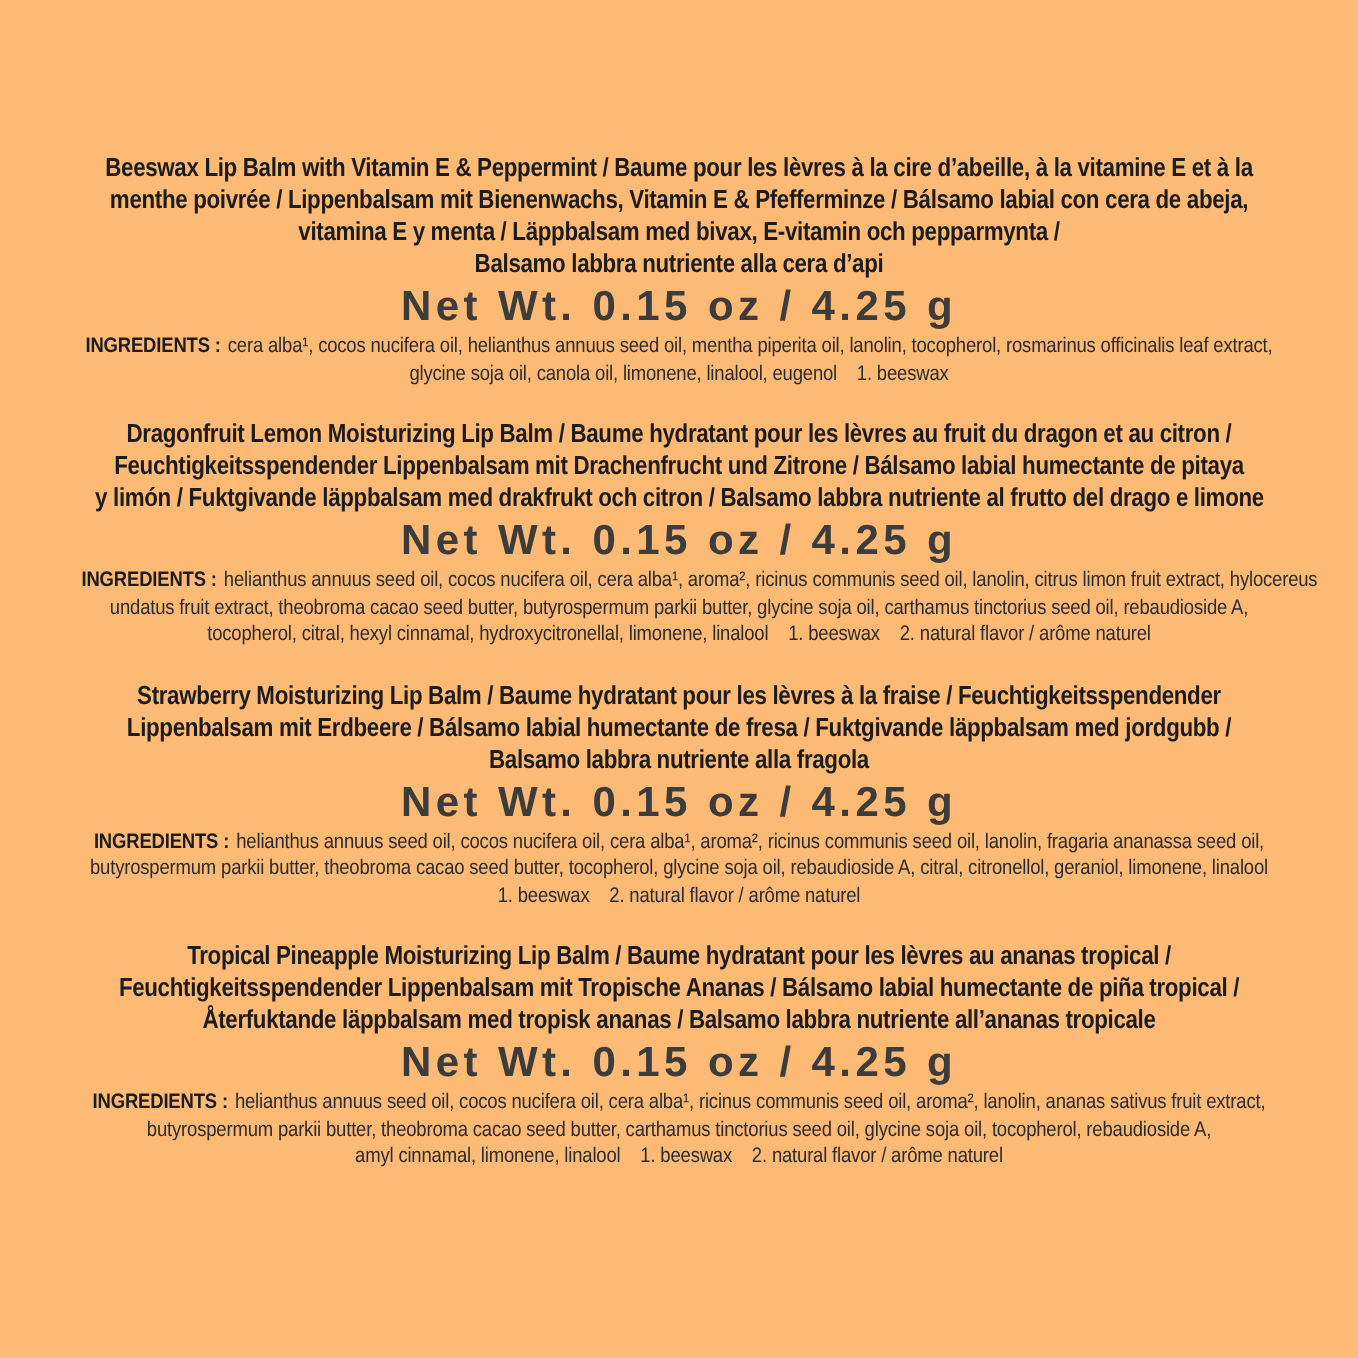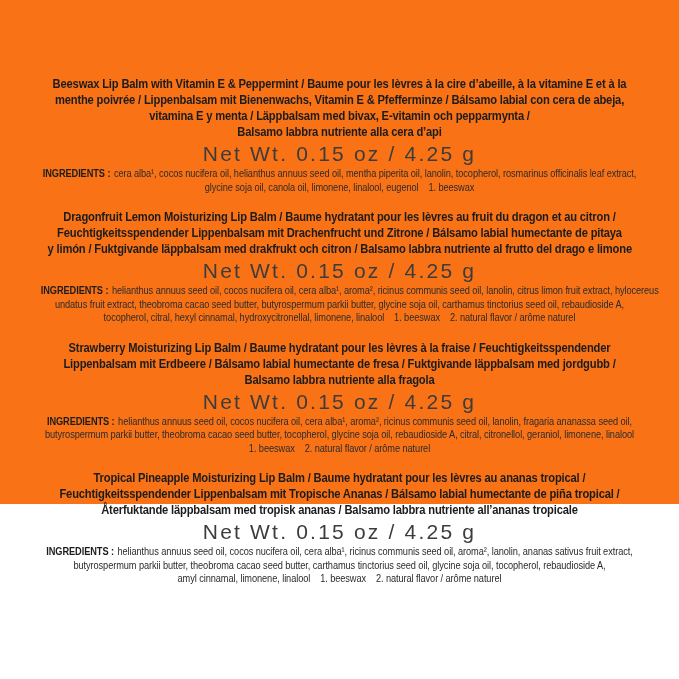--- a/index.html
+++ b/index.html
@@ -7,23 +7,23 @@
     padding: 0;
     background: #ffffff;
     width: 679px;
     height: 679px;
     overflow: hidden;
     font-family: "Liberation Sans", sans-serif;
   }
   .sheet {
     box-sizing: border-box;
     width: 679px;
-    height: 504px;
+    height: 679px;
     padding-top: 76px;
-    background: #f97316;
+    background: #fdba74;
   }
   .product {
     margin: 0 0 15px 0;
     text-align: center;
   }
   .title {
     margin: 0;
     font-size: 13px;
     line-height: 16px;
     font-weight: bold;
@@ -31,21 +31,21 @@
     white-space: pre;
     text-align: center;
     transform: scaleX(0.86);
     transform-origin: 50% 50%;
     letter-spacing: -0.2px;
   }
   .netwt {
     margin: 2px 0 1px 0;
     font-size: 21px;
     line-height: 24px;
-    font-weight: 400;
+    font-weight: 700;
     color: #3c3c3c;
     letter-spacing: 2.2px;
     text-align: center;
     white-space: pre;
   }
   .ingredients {
     margin: 0;
     font-size: 10.5px;
     line-height: 13.5px;
     font-weight: normal;

